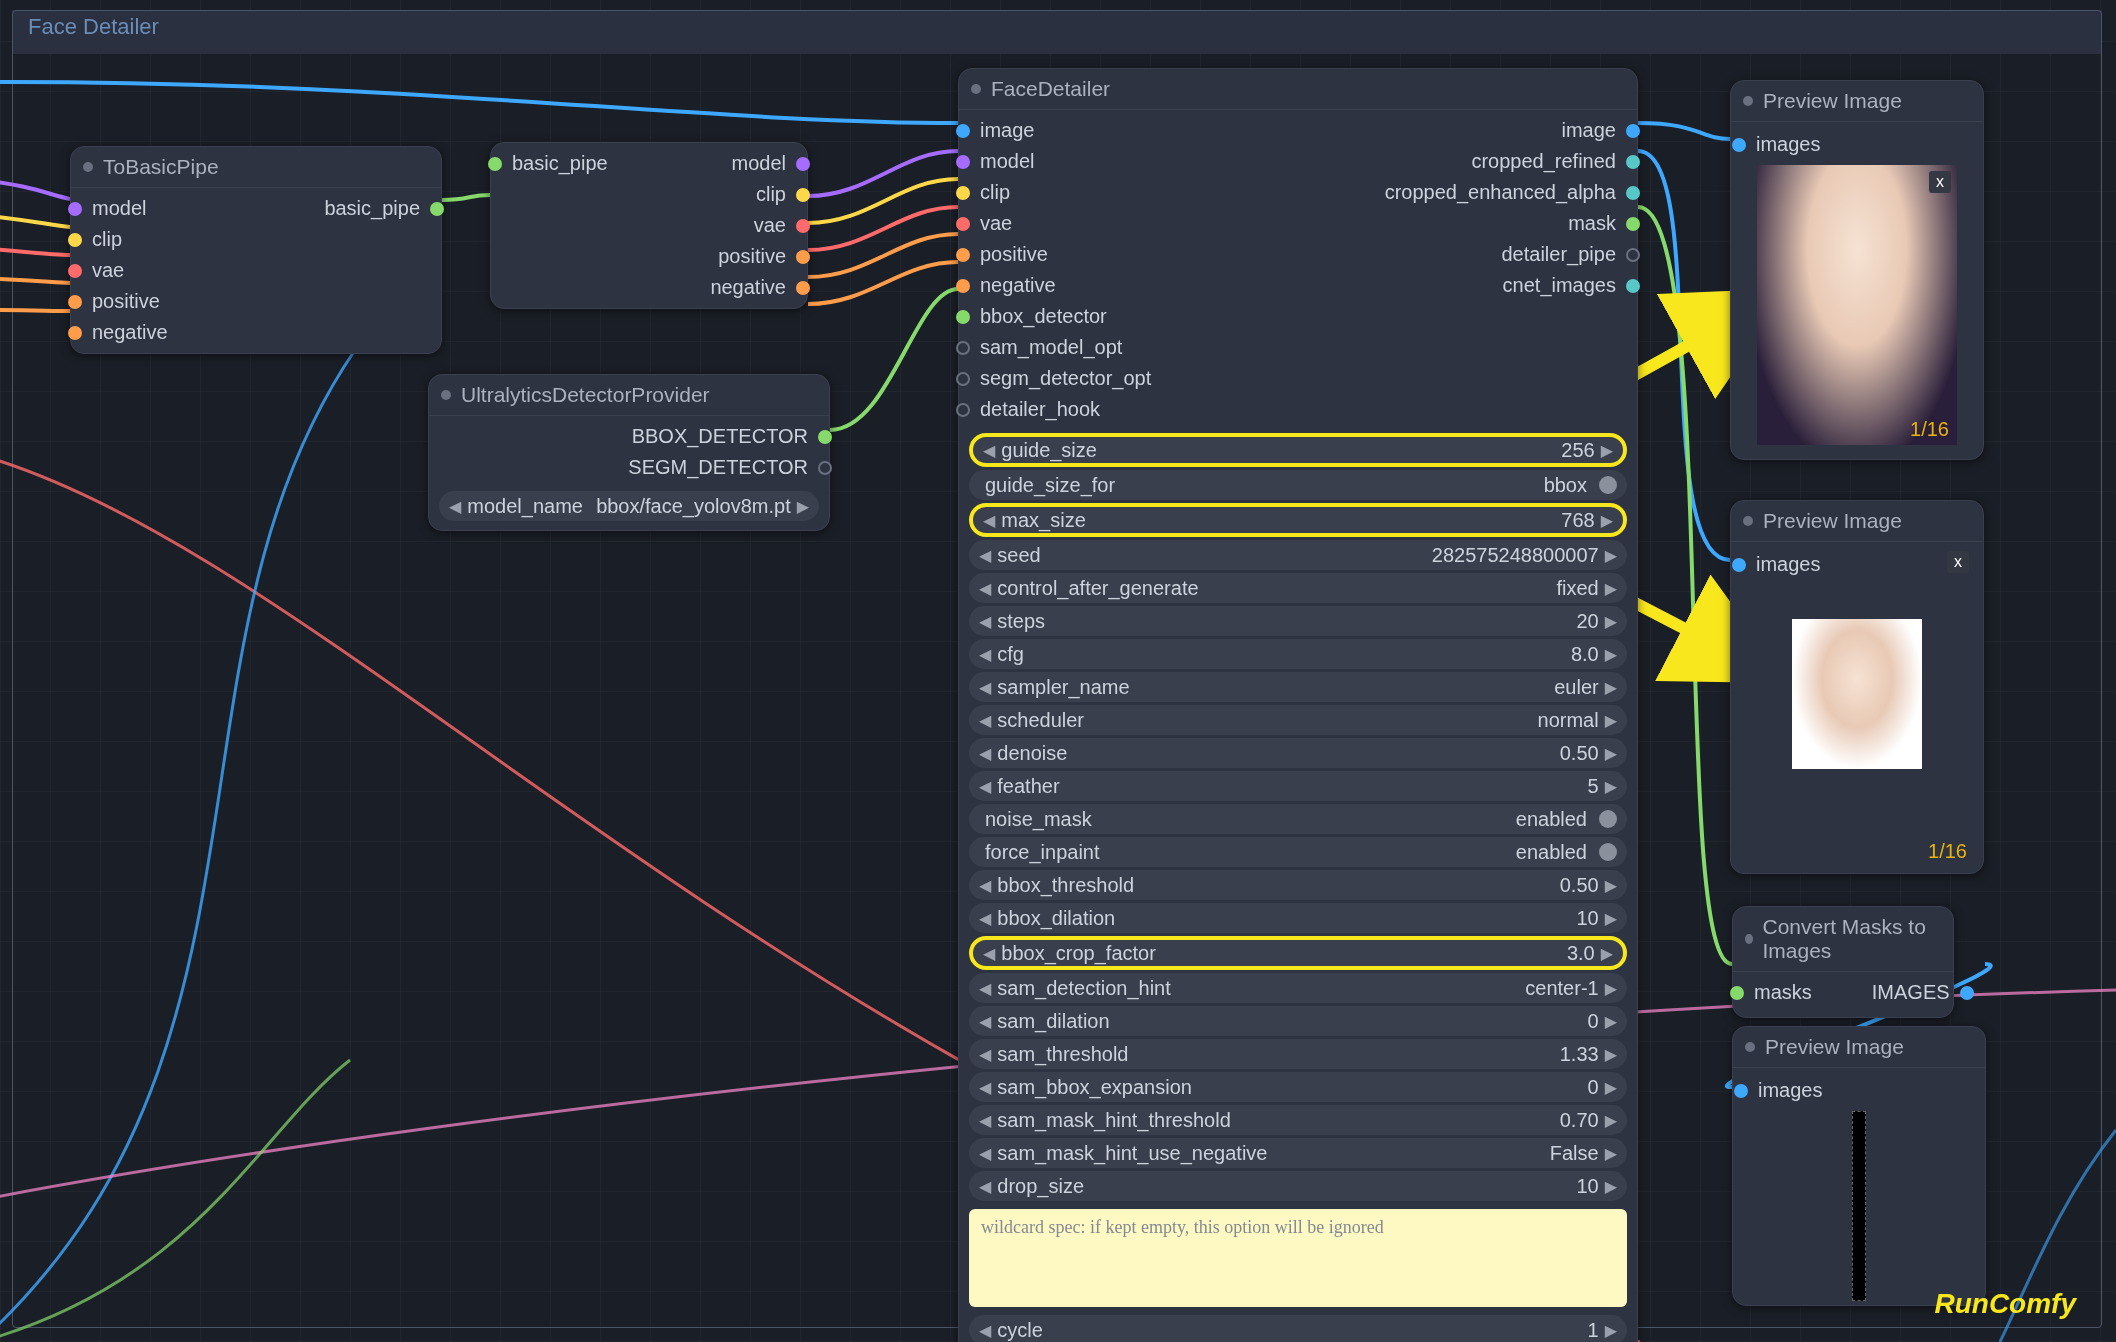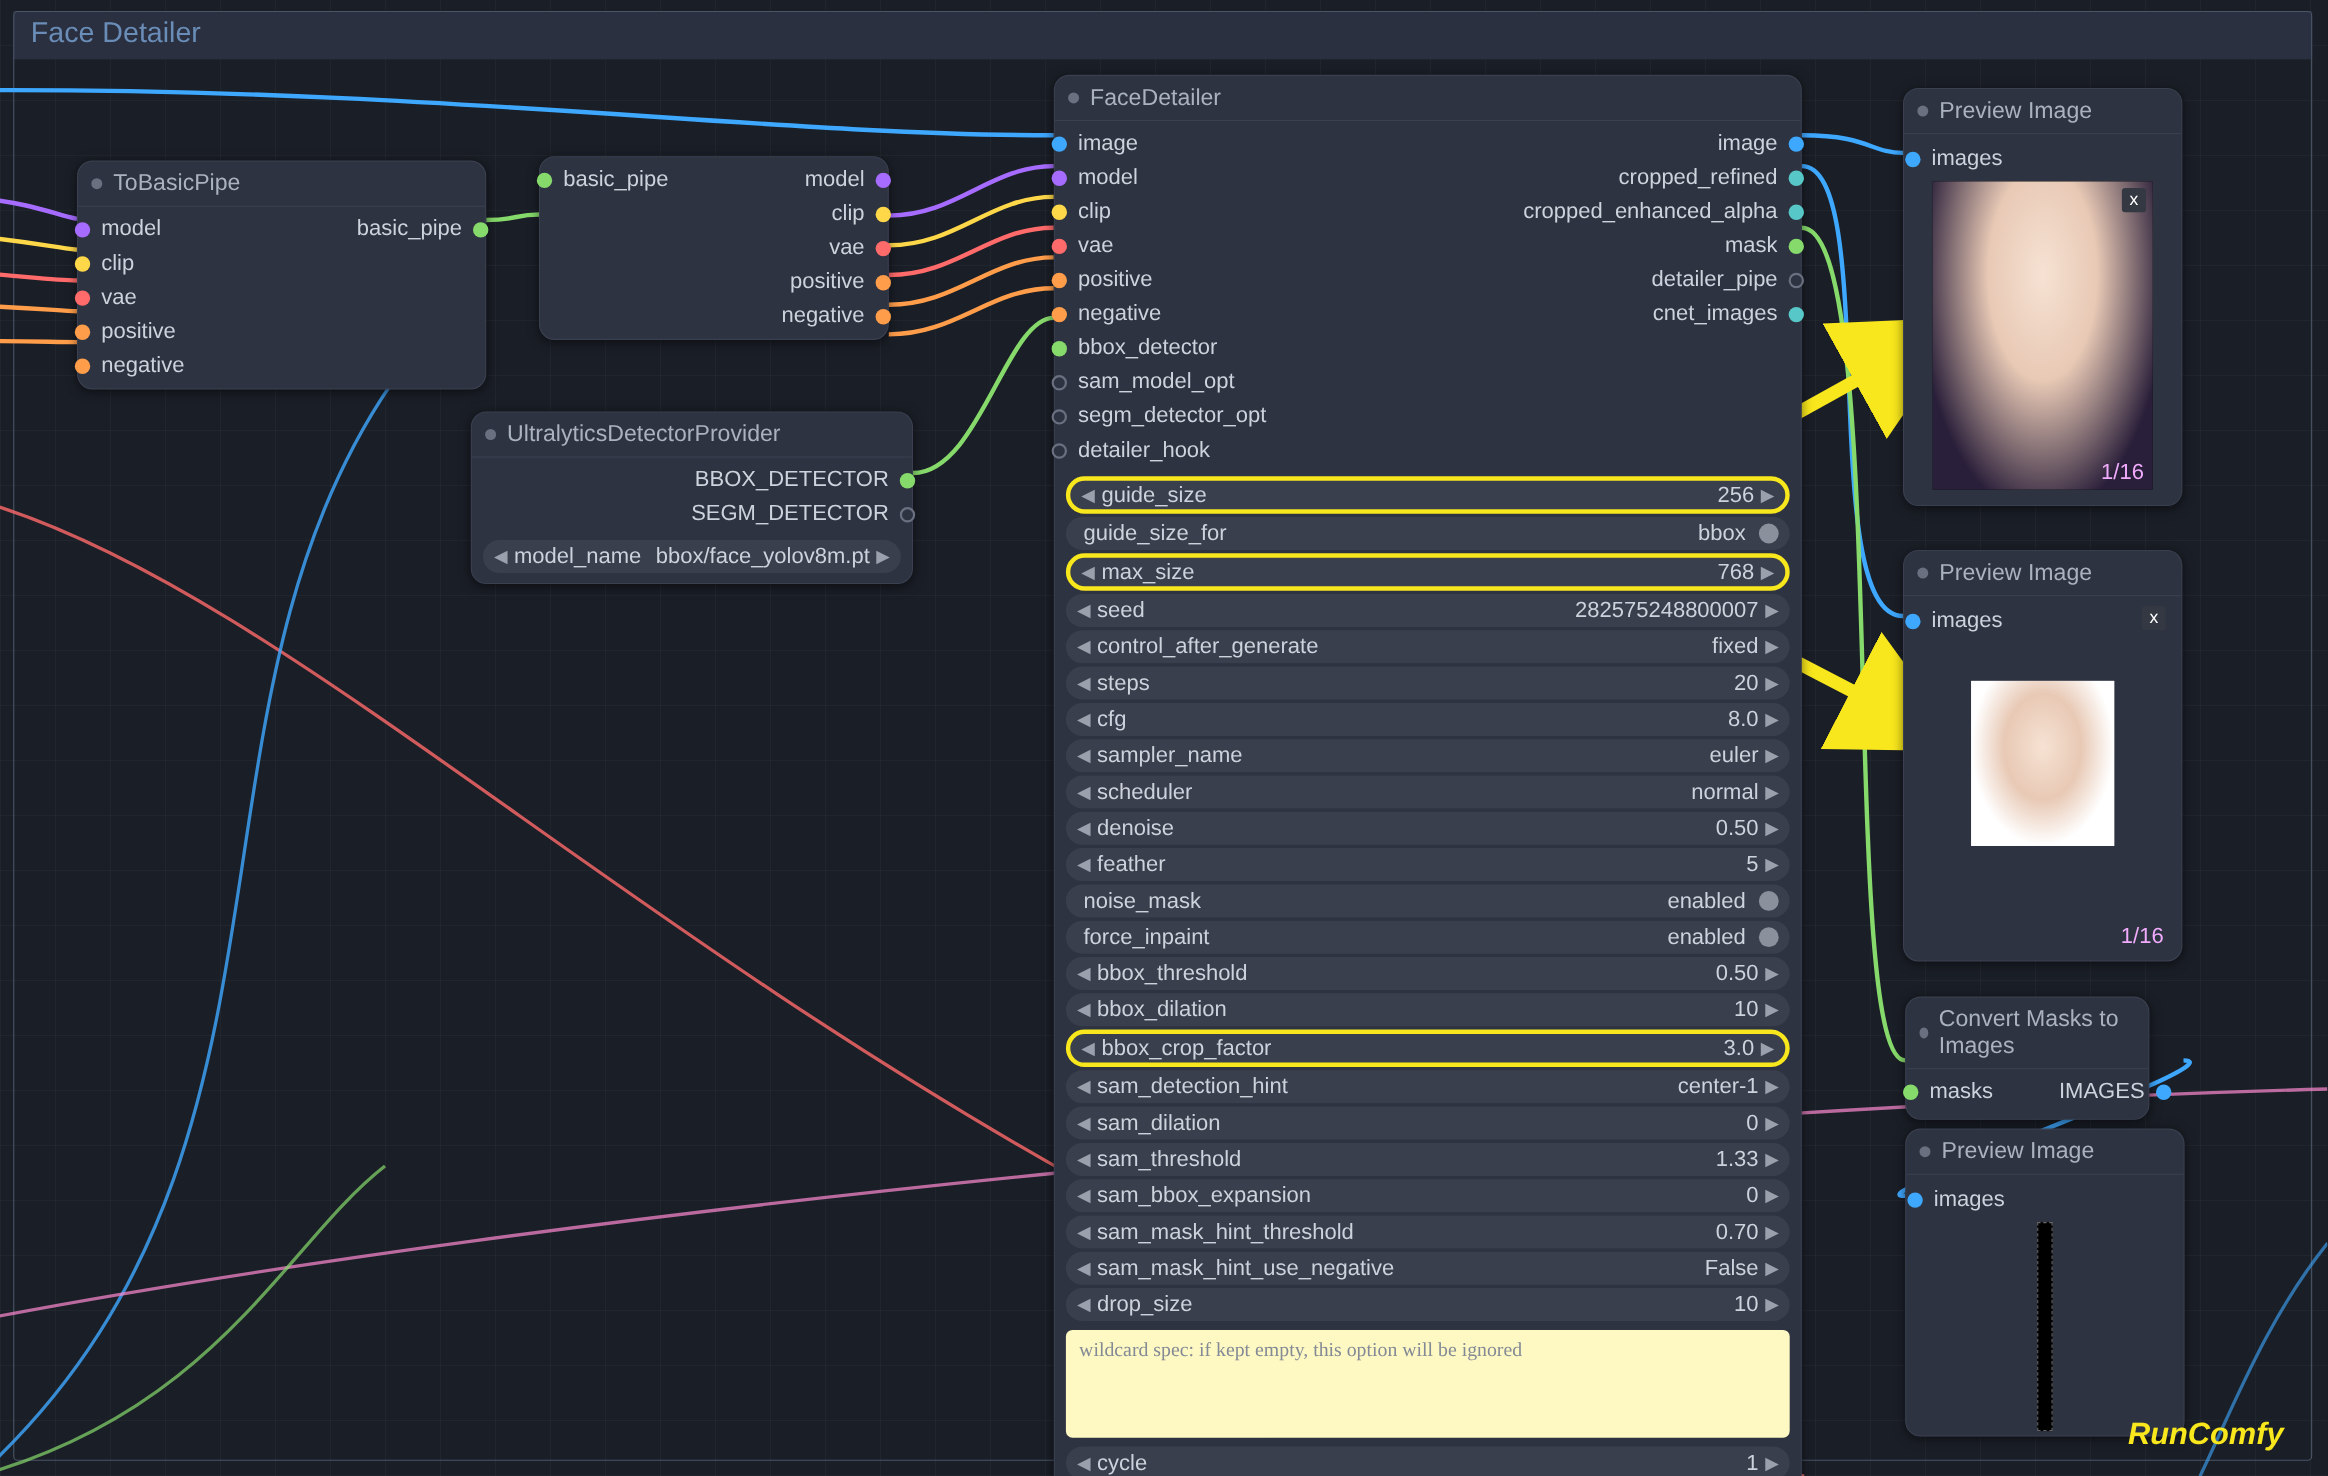--- a/index.html
+++ b/index.html
@@ -12,21 +12,21 @@
     overflow: hidden;
   }
   .grid {
     position: absolute; top:0; left:0; width:100%; height:100%;
     background-image:
       repeating-linear-gradient(0deg, rgba(255,255,255,0.03) 0, rgba(255,255,255,0.03) 1px, transparent 1px, transparent 50px),
       repeating-linear-gradient(90deg, rgba(255,255,255,0.03) 0, rgba(255,255,255,0.03) 1px, transparent 1px, transparent 50px);
   }
   .group-title {
     position: absolute; top: 14px; left: 28px;
-    color: #6a8db8; font-size: 26px; font-weight: 400;
+    color: #6a8db8; font-size: 22px; font-weight: 400;
   }
   .group-border {
     position: absolute;
     top: 10px; left: 12px; right: 14px; bottom: 14px;
     border: 1px solid #4a5568;
     border-radius: 4px;
   }
   .group-header-bar {
     position:absolute; top:10px; left:12px; right:14px; height:44px;
     background:#2a3040;
@@ -118,21 +118,21 @@
   }
   .preview-close {
     position:absolute; top:6px; right:6px;
     background:#333842; color:#fff;
     width:22px; height:22px; font-size:16px;
     display:flex;align-items:center;justify-content:center;
     border-radius:3px;
   }
   .preview-counter {
     position:absolute; bottom:4px; right:8px;
-    color:#f0abfc; font-size:20px;
+    color:#eab308; font-size:20px;
   }
   .runcomfy {
     position:absolute; bottom:22px; right:40px;
     color:#f8e71c; font-size:28px; font-weight:700;
     font-style:italic;
   }
   svg.wires {
     position:absolute; top:0; left:0; width:2116px; height:1342px;
     pointer-events:none;
   }

